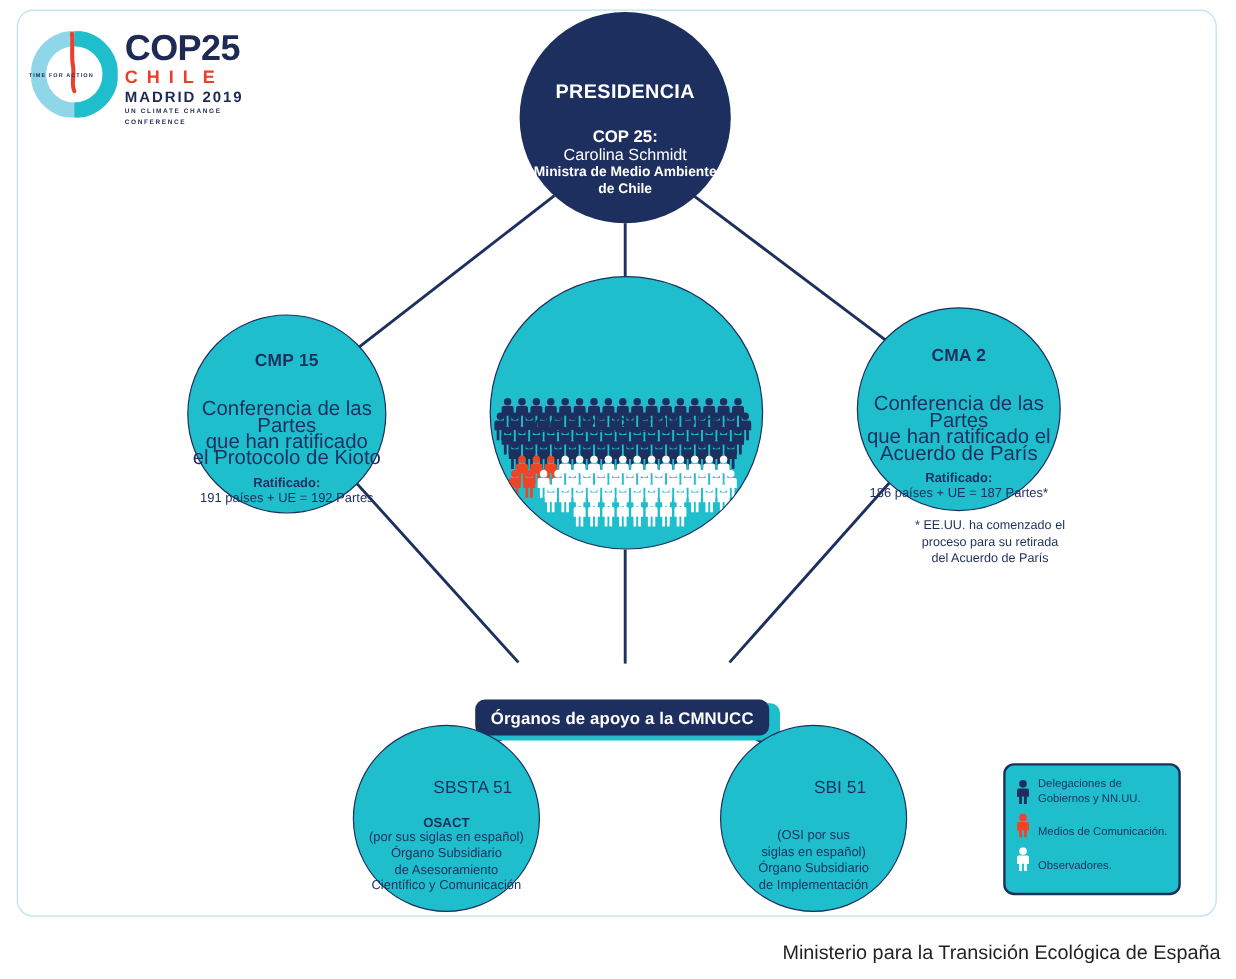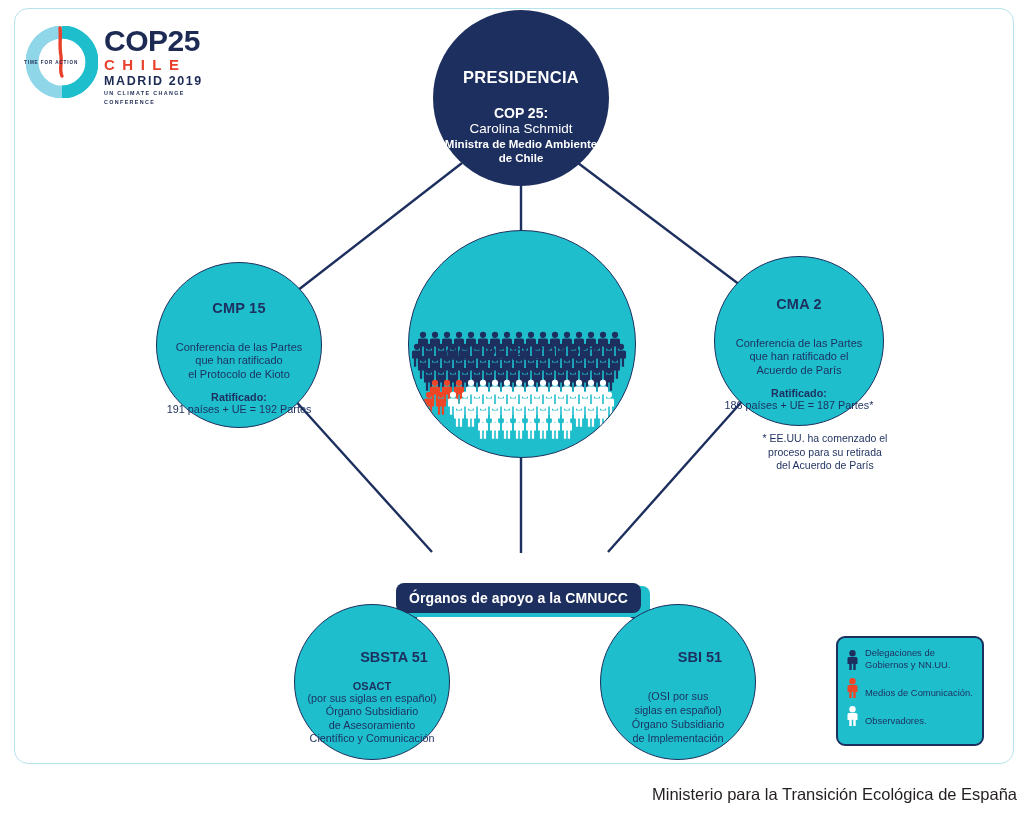--- a/index.html
+++ b/index.html
@@ -159,21 +159,21 @@
     color: #1d2f5e;
     padding-top: 26px;
   }
   .node-cmp .title, .node-cma .title {
     font-size: 14.5px;
     font-weight: bold;
     letter-spacing: 0.2px;
   }
   .node-cmp .body, .node-cma .body {
     margin-top: 25px;
-    font-size: 11px;
+    font-size: 17px;
     line-height: 13.6px;
   }
   .node-cmp .ratified-label, .node-cma .ratified-label {
     margin-top: 9px;
     font-size: 10.8px;
     font-weight: bold;
   }
   .node-cmp .ratified-val, .node-cma .ratified-val {
     font-size: 10.8px;
     line-height: 13.6px;
@@ -216,21 +216,21 @@
   .node-sbi {
     left: 600px; top: 604px;
     width: 156px; height: 156px;
     background: #1ebecd;
     border: 1.8px solid #1d2f5e;
     color: #1d2f5e;
     padding-top: 30px;
   }
   .node-sbsta .title, .node-sbi .title {
     font-size: 14.5px;
-    font-weight: bold;
+    font-weight: normal;
     margin-left: 44px;
   }
   .node-sbsta .acronym {
     margin-top: 15px;
     font-size: 11px;
     font-weight: bold;
   }
   .node-sbsta .body {
     font-size: 10.8px;
     line-height: 13.4px;

